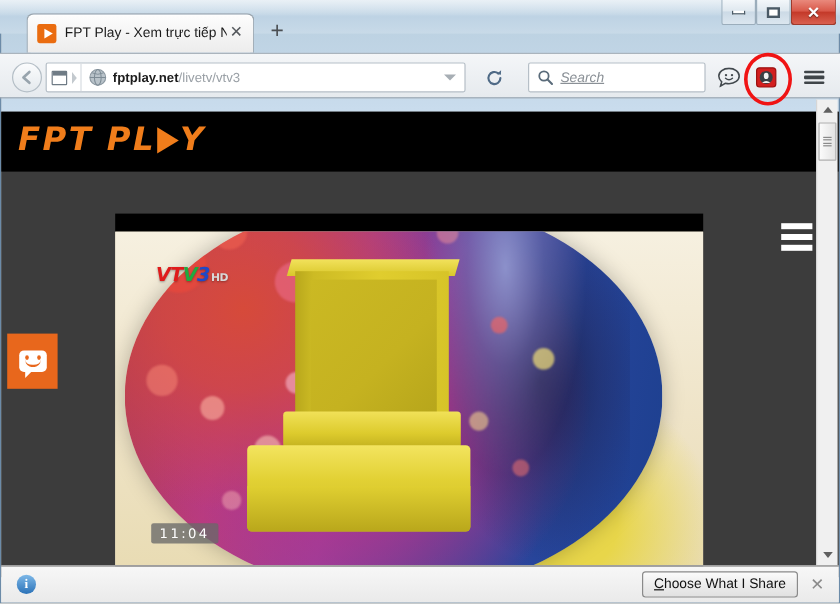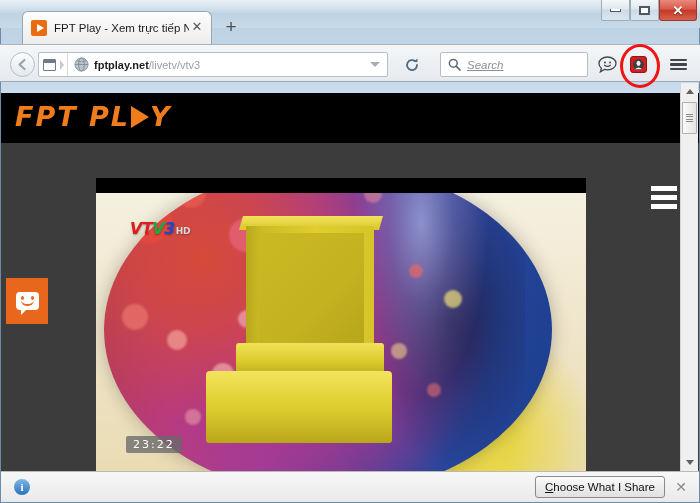--- a/index.html
+++ b/index.html
@@ -535,21 +535,21 @@
         <div class="blk blk-top"></div>
         <div class="blk blk-top-inner"></div>
         <div class="blk blk-mid"></div>
         <div class="blk blk-low"></div>
         <div class="blk blk-low-face"></div>
 
         <div class="vtv-logo">
           <span class="c1">V</span><span class="c1">T</span><span class="c2">V</span><span class="c3">3</span><span class="hd">HD</span>
         </div>
 
-        <div class="clockbox">23:22</div>
+        <div class="clockbox">11:04</div>
       </div>
     </div>
 
     <div class="feedback-tab">
       <div class="bubble">
         <div class="eye l"></div>
         <div class="eye r"></div>
         <div class="mouth"></div>
       </div>
     </div>

